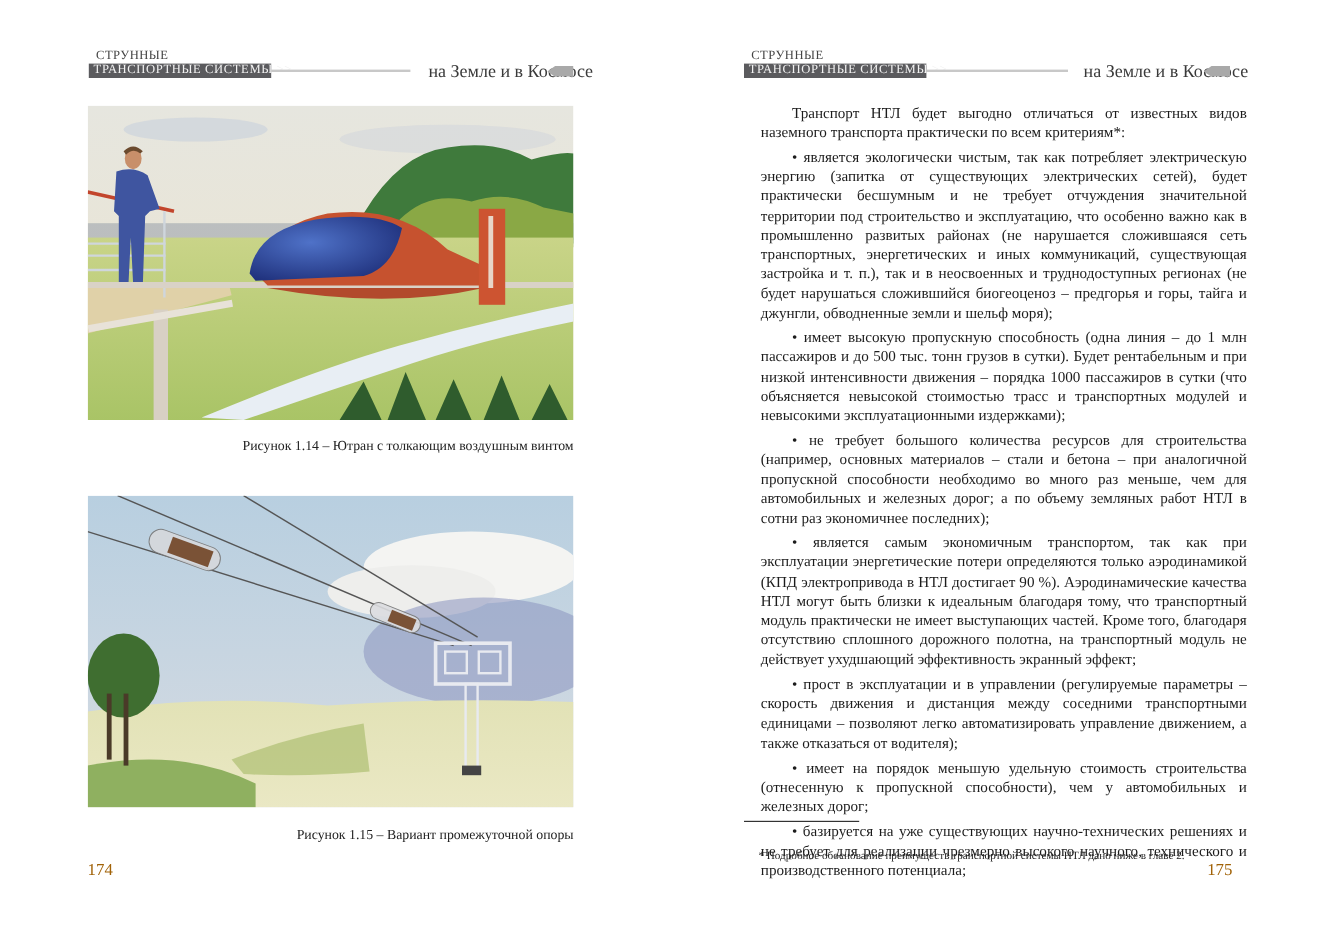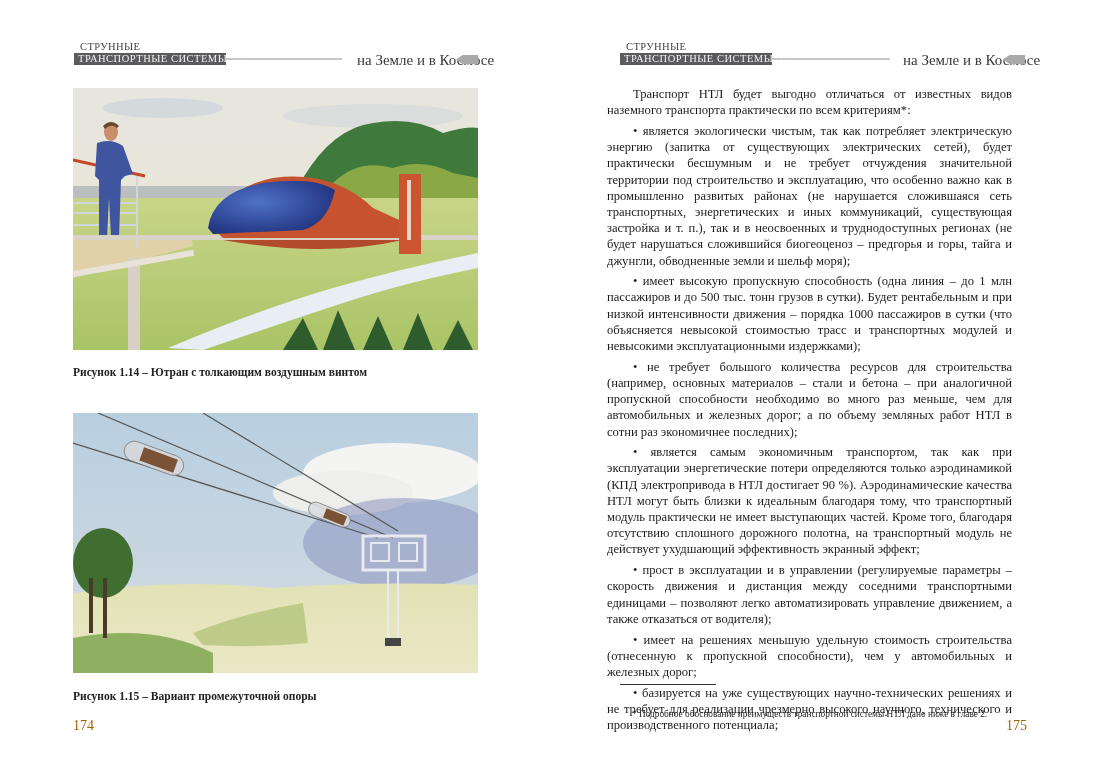--- a/index.html
+++ b/index.html
@@ -9,23 +9,23 @@
   .page.left { left:0; }
   .page.right { left:550px; }
   .run-top { position:absolute; font-family:"Liberation Serif", serif; font-size:10.5px; letter-spacing:0.4px; color:#444; }
   .run-bar { position:absolute; height:12px; background:#5b5b5e; color:#f2f2f2; font-family:"Liberation Serif", serif;
              font-size:10.5px; letter-spacing:0.5px; line-height:12px; padding-left:4px; box-sizing:border-box; white-space:nowrap; }
   .run-rule { position:absolute; height:2px; background:#c8c8c8; }
   .run-sub { position:absolute; font-family:"Liberation Serif", serif; font-size:15px; color:#3a3a3a; white-space:nowrap; }
   .run-arrow { position:absolute; width:22px; height:9px; background:#a9a9a9;
                clip-path:polygon(0 50%, 30% 0, 100% 0, 100% 100%, 30% 100%); }
   .figure { position:absolute; overflow:hidden; }
-  .caption { position:absolute; font-family:"Liberation Serif", serif; font-size:11.5px; color:#222; text-align:left; white-space:nowrap;font-weight:bold; }
+  .caption { position:absolute; font-family:"Liberation Serif", serif; font-size:11.5px; color:#222; text-align:right; white-space:nowrap; }
   .pnum { position:absolute; font-family:"Liberation Serif", serif; font-size:14px; color:#a16207; }
-  .text-col { position:absolute; left:57px; top:86px; width:405px; font-family:"Liberation Serif", serif;
+  .text-col { position:absolute; left:84px; top:86px; width:405px; font-family:"Liberation Serif", serif;
               font-size:12.6px; line-height:16.2px; color:#1c1c1c; text-align:justify; }
   .text-col p { margin:0 0 4.5px 0; text-indent:26px; hyphens:auto; }
   .fn-rule { position:absolute; left:70px; top:684px; width:96px; height:1px; background:#333; }
   .footnote { position:absolute; left:82px; top:709px; font-family:"Liberation Serif", serif; font-size:9.3px; color:#222; white-space:nowrap; }
 </style>
 </head>
 <body>
 
 <div class="page left">
   <div class="run-top" style="left:80px; top:41px;">СТРУННЫЕ</div>
@@ -136,21 +136,21 @@
   <div class="run-sub" style="left:353px; top:52px;">на Земле и в Космосе</div>
   <div class="run-arrow" style="left:453px; top:55px;"></div>
 
   <div class="text-col">
     <p>Транспорт НТЛ будет выгодно отличаться от известных видов наземного транспорта практически по всем критериям*:</p>
     <p>• является экологически чистым, так как потребляет электрическую энергию (запитка от существующих электрических сетей), будет практически бесшумным и не требует отчуждения значительной территории под строительство и эксплуатацию, что особенно важно как в промышленно развитых районах (не нарушается сложившаяся сеть транспортных, энергетических и иных коммуникаций, существующая застройка и т. п.), так и в неосвоенных и труднодоступных регионах (не будет нарушаться сложившийся биогеоценоз – предгорья и горы, тайга и джунгли, обводненные земли и шельф моря);</p>
     <p>• имеет высокую пропускную способность (одна линия – до 1 млн пассажиров и до 500 тыс. тонн грузов в сутки). Будет рентабельным и при низкой интенсивности движения – порядка 1000 пассажиров в сутки (что объясняется невысокой стоимостью трасс и транспортных модулей и невысокими эксплуатационными издержками);</p>
     <p>• не требует большого количества ресурсов для строительства (например, основных материалов – стали и бетона – при аналогичной пропускной способности необходимо во много раз меньше, чем для автомобильных и железных дорог; а по объему земляных работ НТЛ в сотни раз экономичнее последних);</p>
     <p>• является самым экономичным транспортом, так как при эксплуатации энергетические потери определяются только аэродинамикой (КПД электропривода в НТЛ достигает 90 %). Аэродинамические качества НТЛ могут быть близки к идеальным благодаря тому, что транспортный модуль практически не имеет выступающих частей. Кроме того, благодаря отсутствию сплошного дорожного полотна, на транспортный модуль не действует ухудшающий эффективность экранный эффект;</p>
     <p>• прост в эксплуатации и в управлении (регулируемые параметры – скорость движения и дистанция между соседними транспортными единицами – позволяют легко автоматизировать управление движением, а также отказаться от водителя);</p>
-    <p>• имеет на решениях меньшую удельную стоимость строительства (отнесенную к пропускной способности), чем у автомобильных и железных дорог;</p>
+    <p>• имеет на порядок меньшую удельную стоимость строительства (отнесенную к пропускной способности), чем у автомобильных и железных дорог;</p>
     <p>• базируется на уже существующих научно-технических решениях и не требует для реализации чрезмерно высокого научного, технического и производственного потенциала;</p>
   </div>
 
   <div class="fn-rule"></div>
   <div class="footnote">* Подробное обоснование преимуществ транспортной системы НТЛ дано ниже в главе 2.</div>
 
   <div class="pnum" style="left:456px; top:718px;text-align:center;">175</div>
 </div>
 
 </body></html>

